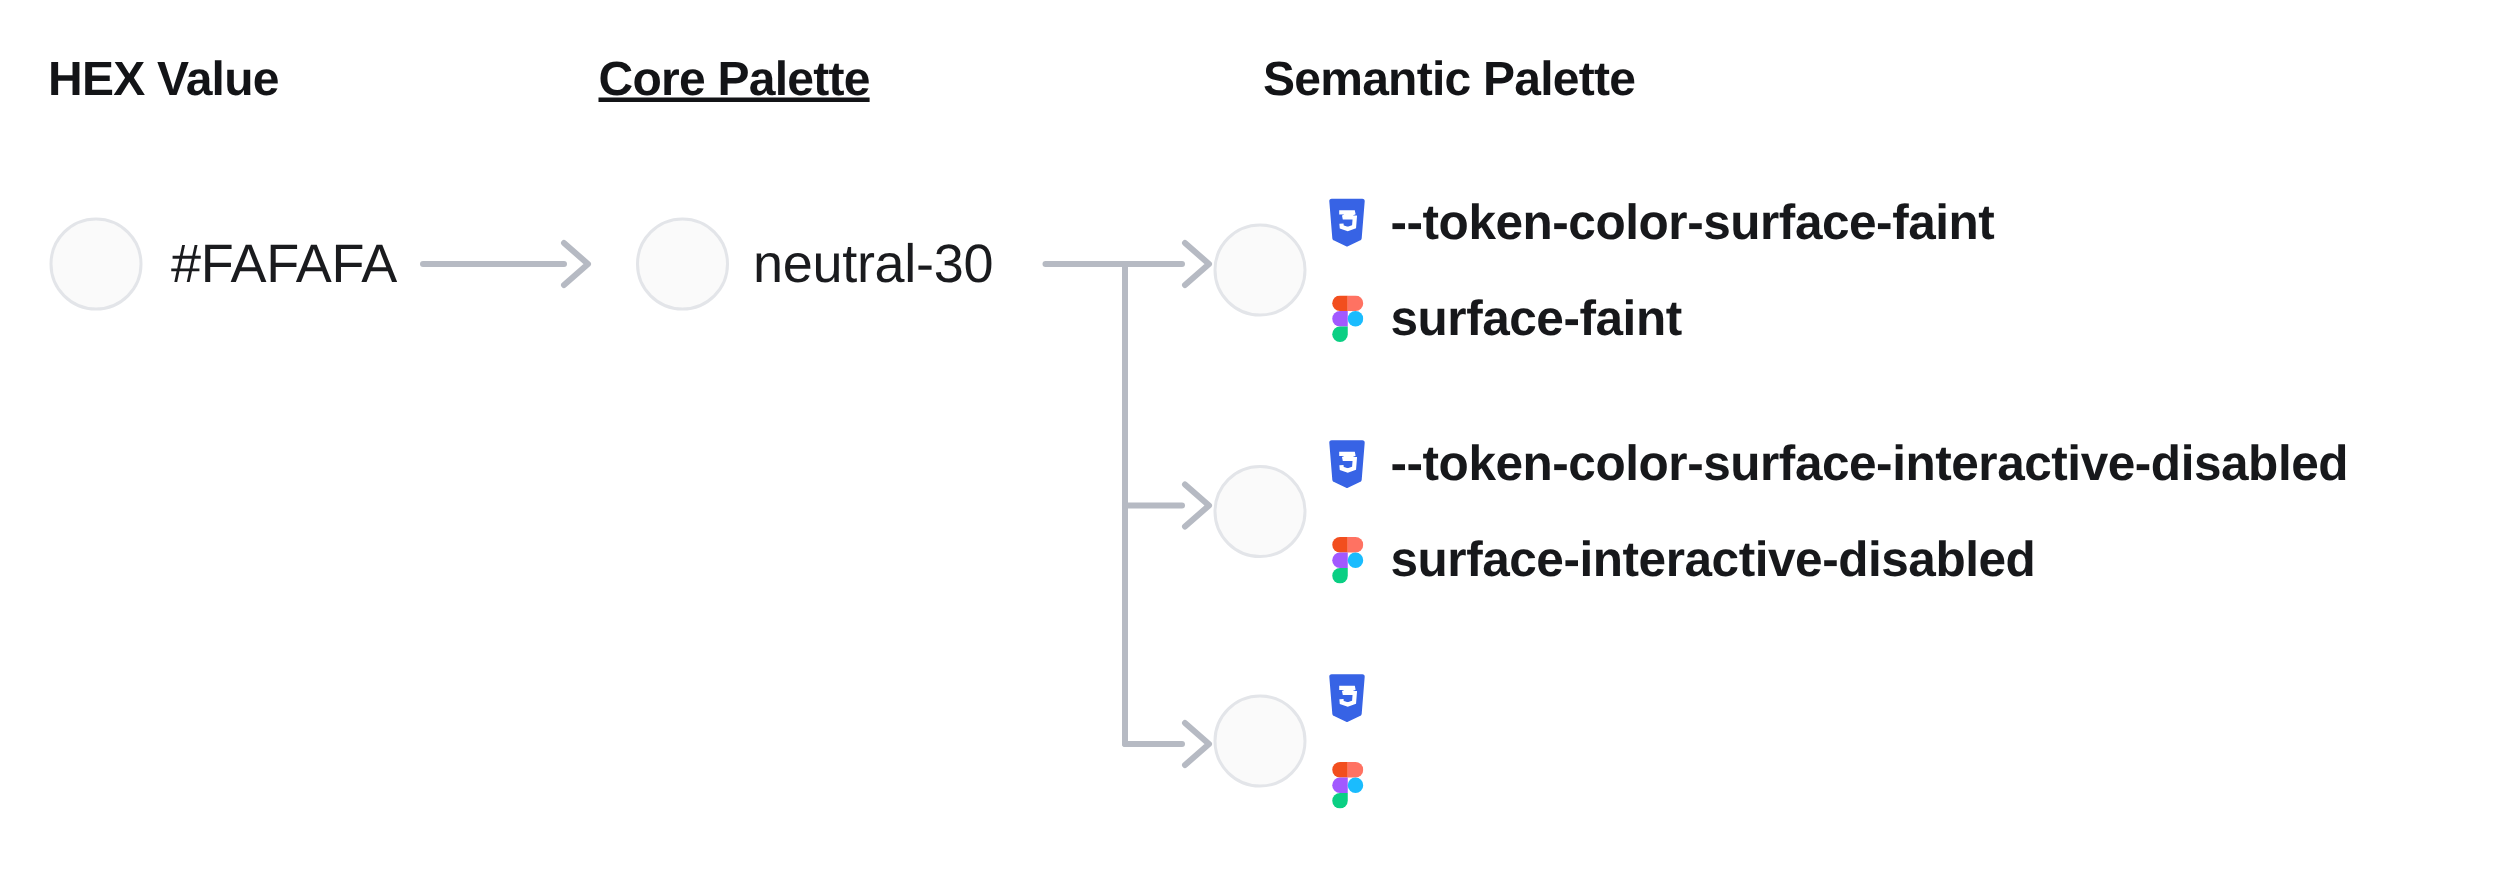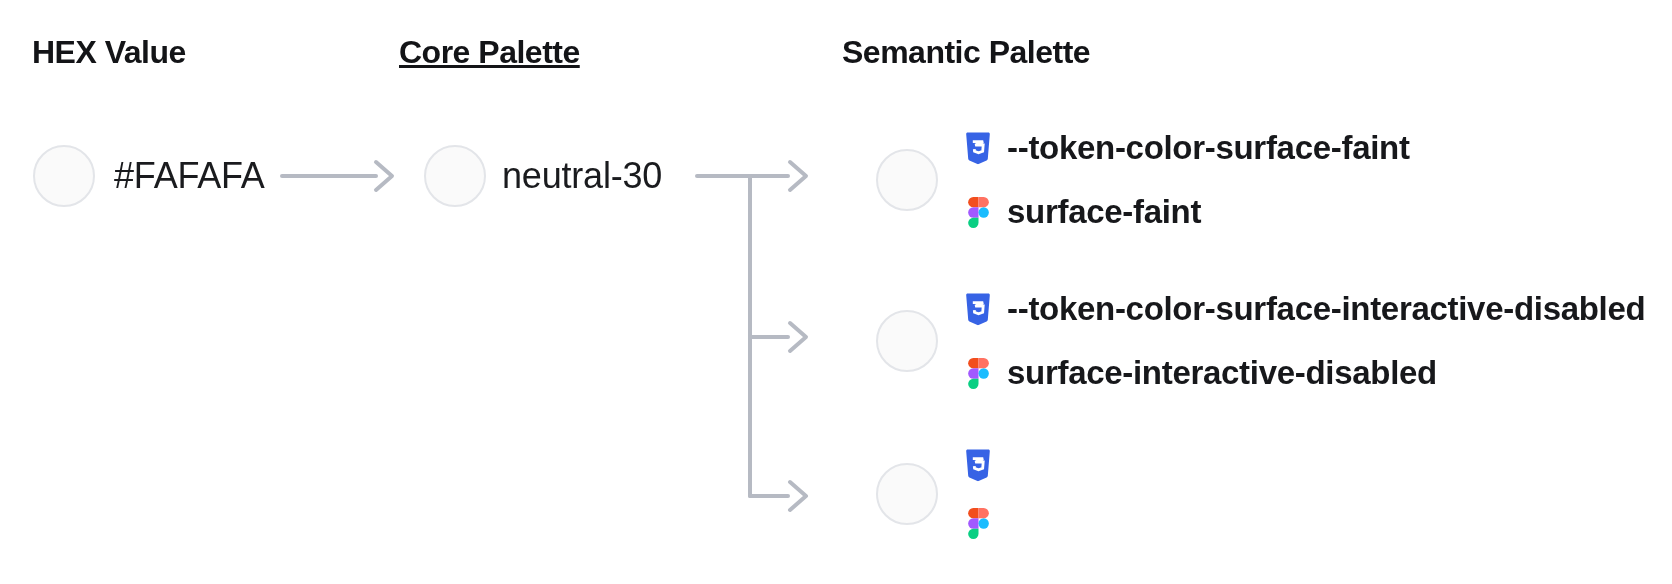--- a/index.html
+++ b/index.html
@@ -55,24 +55,24 @@
   .row-core { left: 424px; top: 145px; gap: 16px; }
   .value-text {
     font-size: 36px;
     font-weight: 400;
     color: #1a1b1e;
     letter-spacing: -0.2px;
   }
 
   .sem-row {
     position: absolute;
-    left: 876px;
-    display: flex;
-    align-items: center;
-    gap: 27px;
+    left: 809px;
+    display: flex;
+    align-items: center;
+    gap: 14px;
     white-space: nowrap;
   }
   .sem-row.r0 { top: 129px; }
   .sem-row.r1 { top: 290px; }
   .sem-row.r2 { top: 449px; }
 
   .token-col {
     display: flex;
     flex-direction: column;
     gap: 26px;

